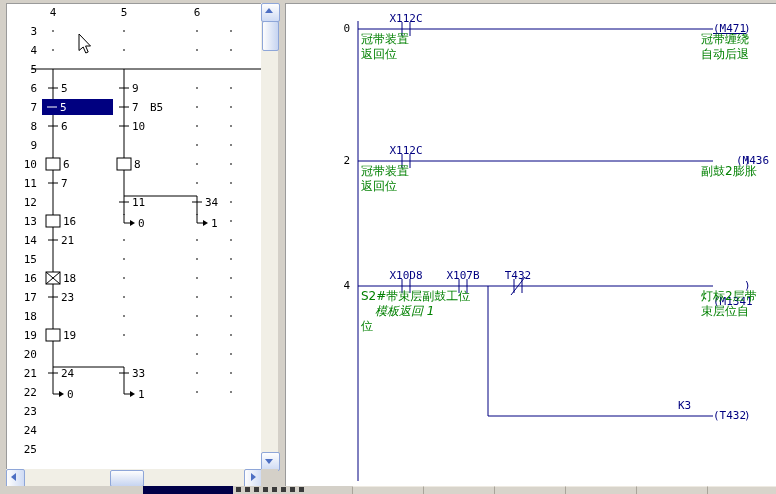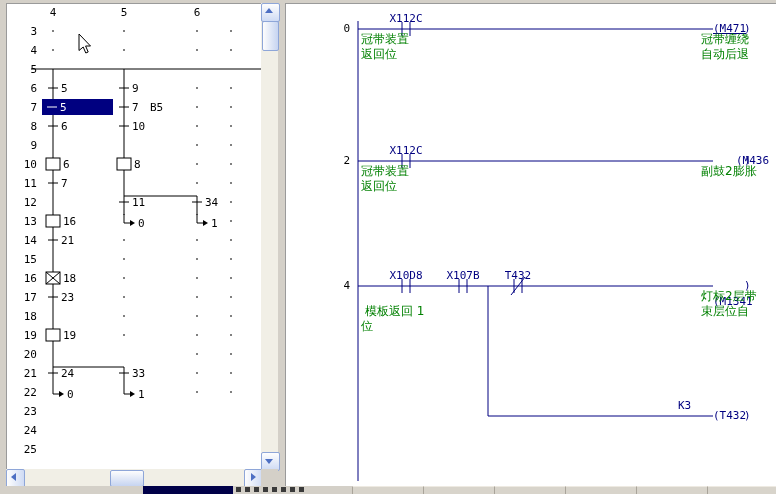--- a/index.html
+++ b/index.html
@@ -273,21 +273,22 @@
         <div class="cmt" style="left: 415px; top: 43px; width: 80px;">自动后退</div>
         <div class="rnum" style="left: 36px; top: 150px; width: 28px;">2</div>
         <div class="dev ctr" style="left: 87px; top: 140px; width: 66px;">X112C</div>
         <div class="cmt" style="left: 75px; top: 160px; width: 130px;">冠带装置</div>
         <div class="cmt" style="left: 75px; top: 175px; width: 130px;">返回位</div>
         <div class="dev" style="left: 427px; top: 150px; width: 56px; margin-left: 23px;">(M436</div>
         <div class="dev" style="left: 458px; top: 150px; width: 10px;">)</div>
         <div class="cmt" style="left: 415px; top: 160px; width: 80px;">副鼓2膨胀</div>
         <div class="rnum" style="left: 36px; top: 275px; width: 28px;">4</div>
         <div class="dev ctr" style="left: 87px; top: 265px; width: 66px;">X10D8</div>
-        <div class="cmt" style="left: 79px; top: 300px; width: 130px;">模板返回 1</div>
+        <div class="cmt" style="left: 75px; top: 285px; width: 130px;">S2#带束层副鼓工位</div>
+        <div class="cmt" style="left: 89px; top: 300px; width: 130px; font-style: italic;">模板返回 1</div>
         <div class="cmt" style="left: 75px; top: 315px; width: 130px;">位</div>
         <div class="dev ctr" style="left: 144px; top: 265px; width: 66px;">X107B</div>
         <div class="dev ctr" style="left: 199px; top: 265px; width: 66px;">T432</div>
         <div class="dev" style="left: 427px; top: 275px; width: 56px; margin-top: 16px;">(M1341</div>
         <div class="dev" style="left: 458px; top: 275px; width: 10px;">)</div>
         <div class="cmt" style="left: 415px; top: 285px; width: 80px;">灯标2层带</div>
         <div class="cmt" style="left: 415px; top: 300px; width: 80px;">束层位自</div>
         <div class="dev" style="left: 392px; top: 395px; width: 44px;">K3</div>
         <div class="dev" style="left: 427px; top: 405px; width: 56px;">(T432</div>
         <div class="dev" style="left: 458px; top: 405px; width: 10px;">)</div>

